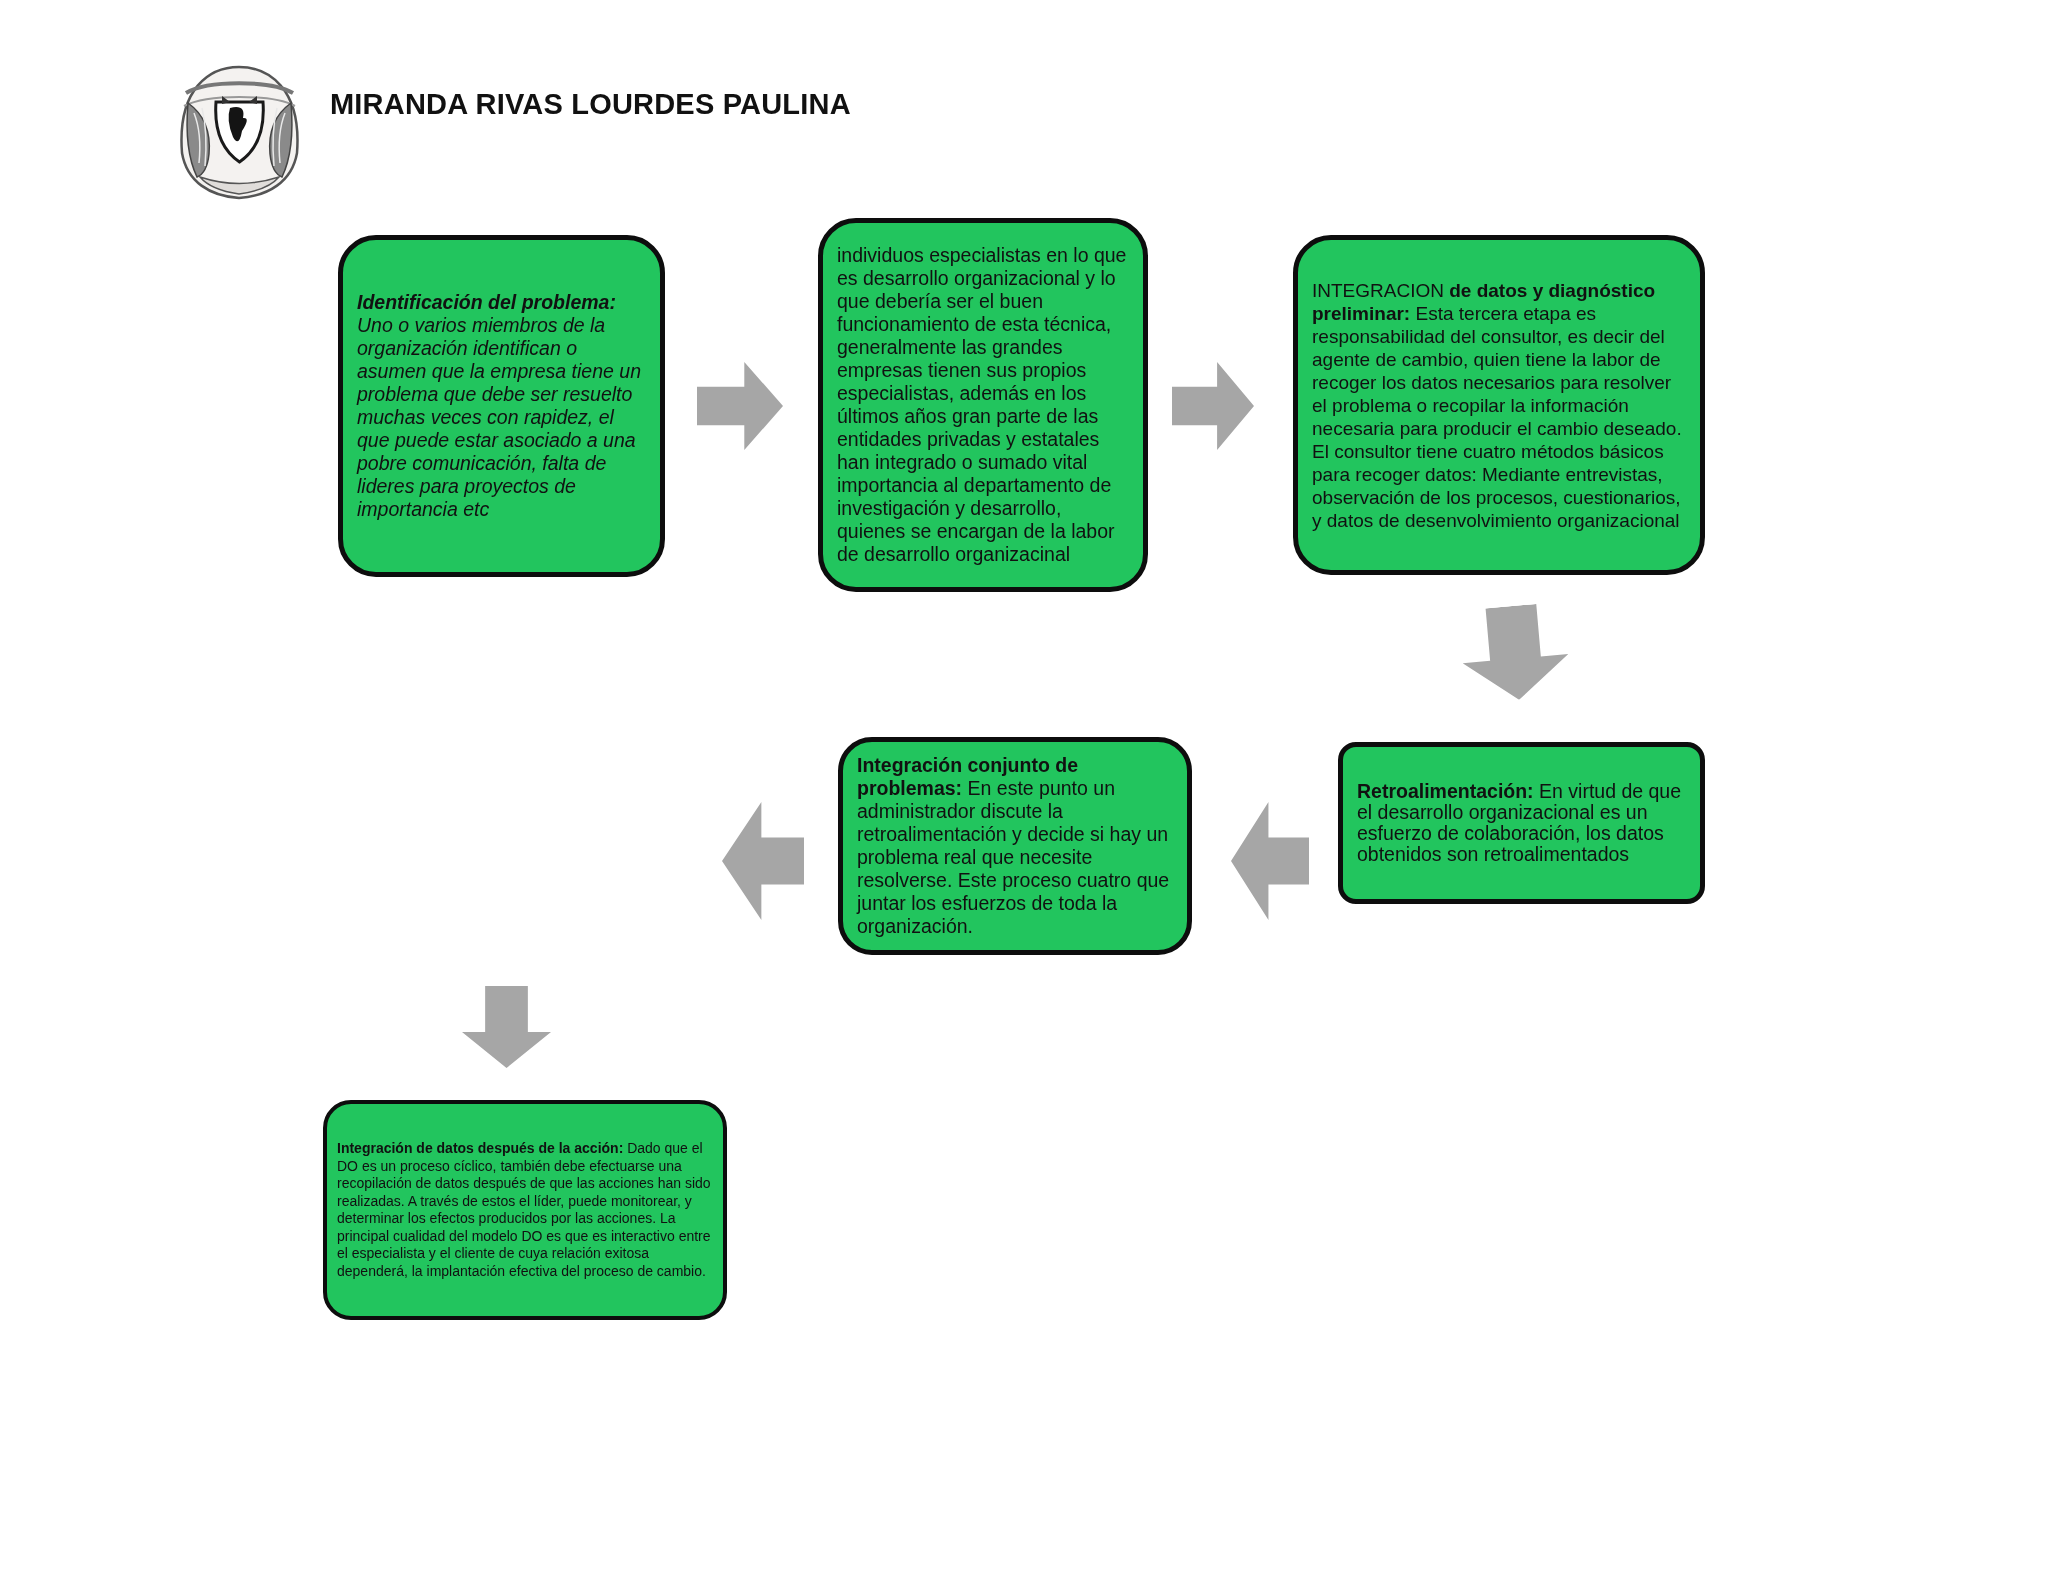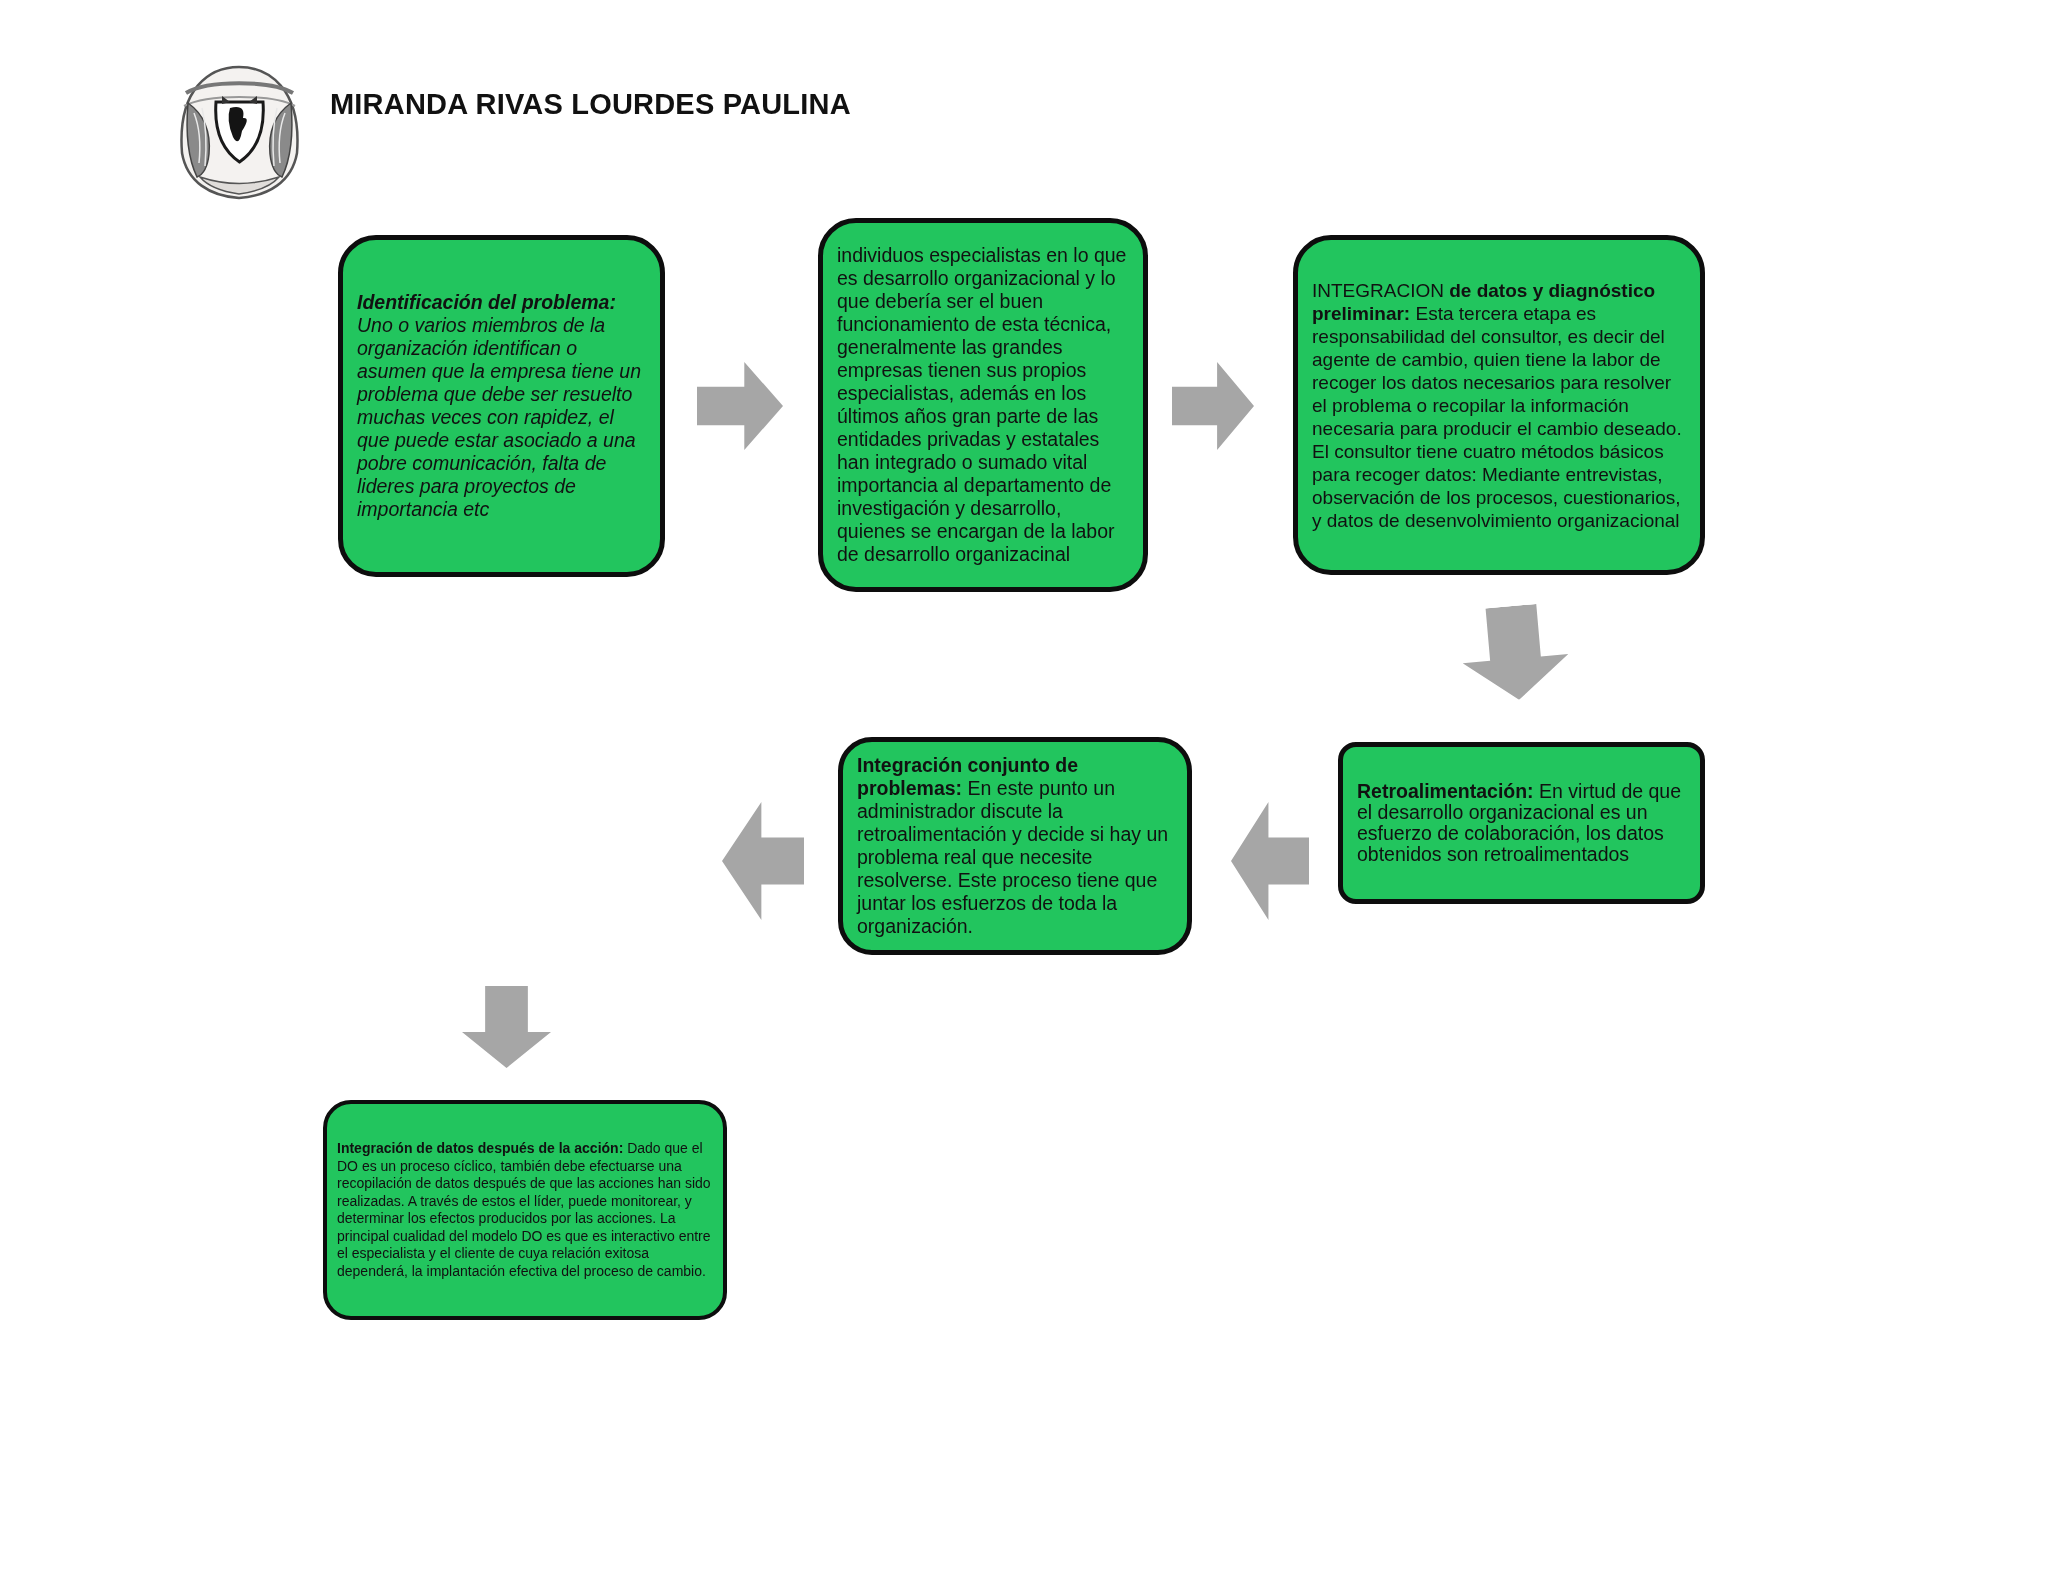--- a/index.html
+++ b/index.html
@@ -86,21 +86,21 @@
 
   <div class="arrow arrow-down" id="arrow-3"></div>
 
   <div class="fbox" id="box-retroalimentacion">
     <p><b>Retroalimentación:</b><span> En virtud de que el desarrollo organizacional es un esfuerzo de colaboración, los datos obtenidos son retroalimentados</span></p>
   </div>
 
   <div class="arrow arrow-left" id="arrow-4"></div>
 
   <div class="fbox" id="box-diagnostico">
-    <p><b>Integración conjunto de problemas:</b><span> En este punto un administrador discute la retroalimentación y decide si hay un problema real que necesite resolverse. Este proceso tiene que juntar los esfuerzos de toda la organización.</span></p>
+    <p><b>Integración conjunto de problemas:</b><span> En este punto un administrador discute la retroalimentación y decide si hay un problema real que necesite resolverse. Este proceso cuatro que juntar los esfuerzos de toda la organización.</span></p>
   </div>
 
   <div class="arrow arrow-left" id="arrow-5"></div>
 
 
   <div class="arrow arrow-down" id="arrow-6"></div>
 
   <div class="fbox" id="box-integracion-despues">
     <p><b>Integración de datos después de la acción:</b><span> Dado que el DO es un proceso cíclico, también debe efectuarse una recopilación de datos después de que las acciones han sido realizadas. A través de estos el líder, puede monitorear, y determinar los efectos producidos por las acciones. La principal cualidad del modelo DO es que es interactivo entre el especialista y el cliente de cuya relación exitosa dependerá, la implantación efectiva del proceso de cambio.</span></p>
   </div>

